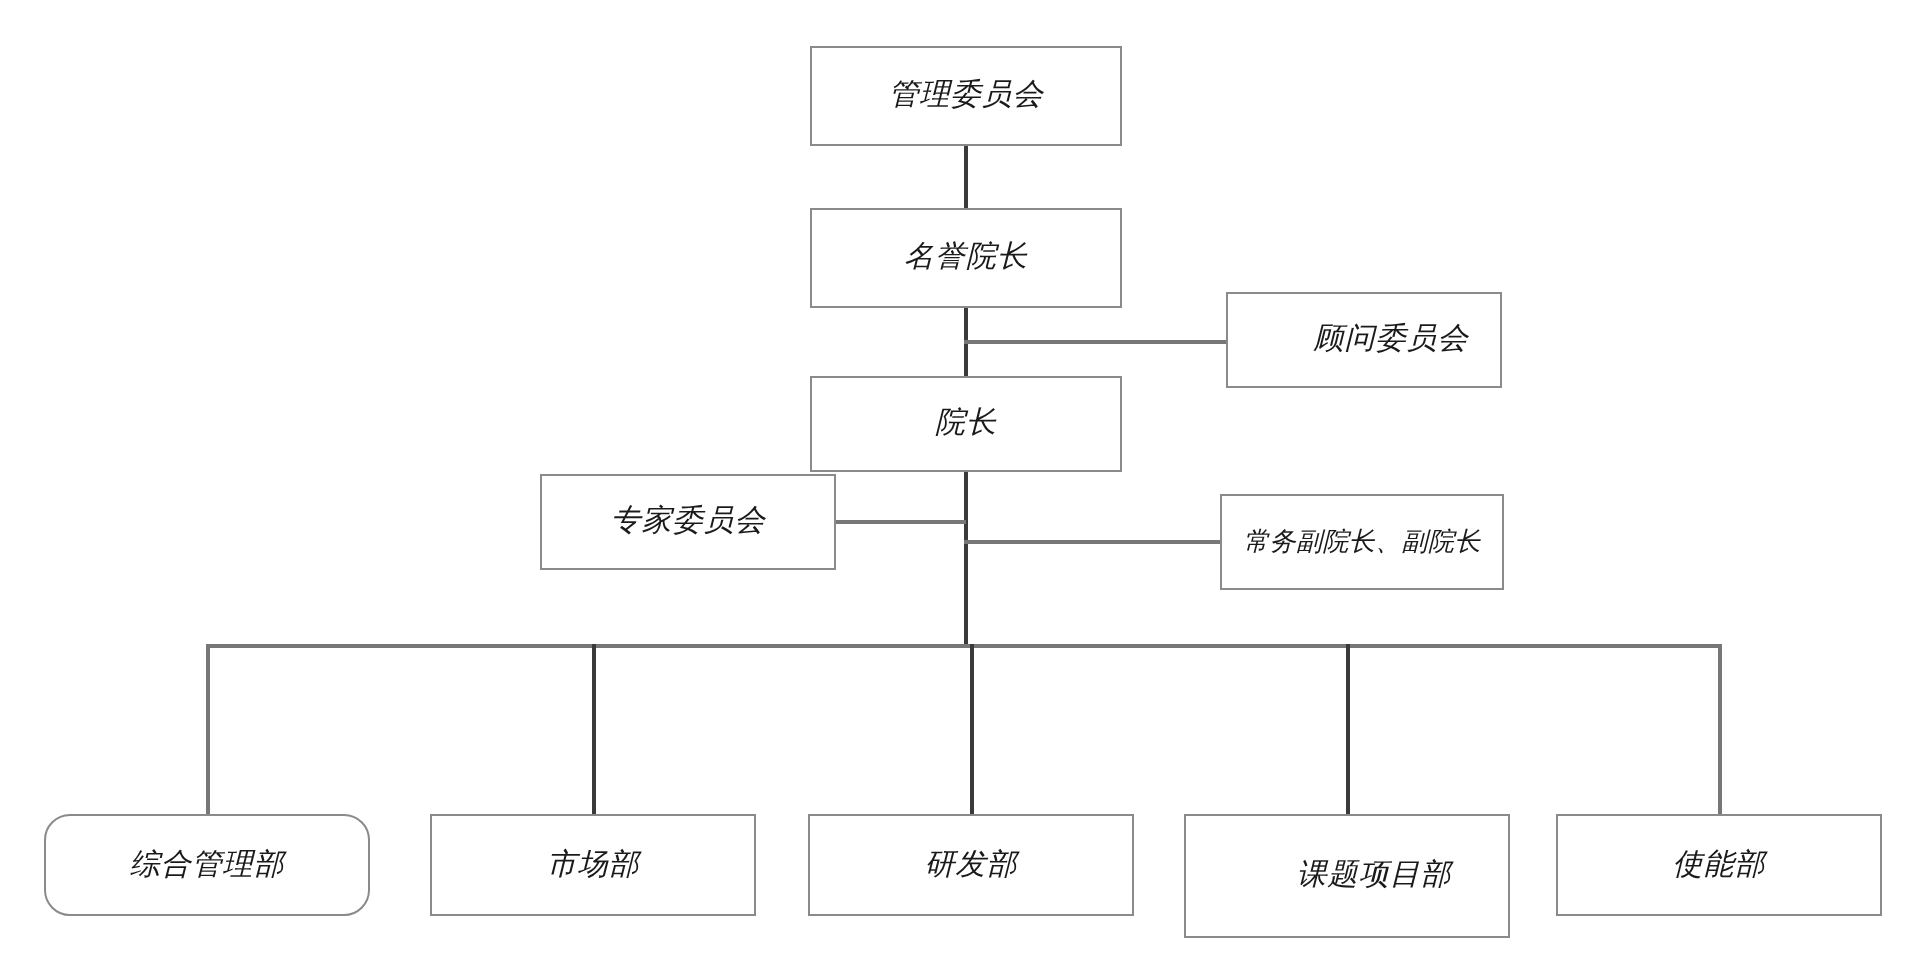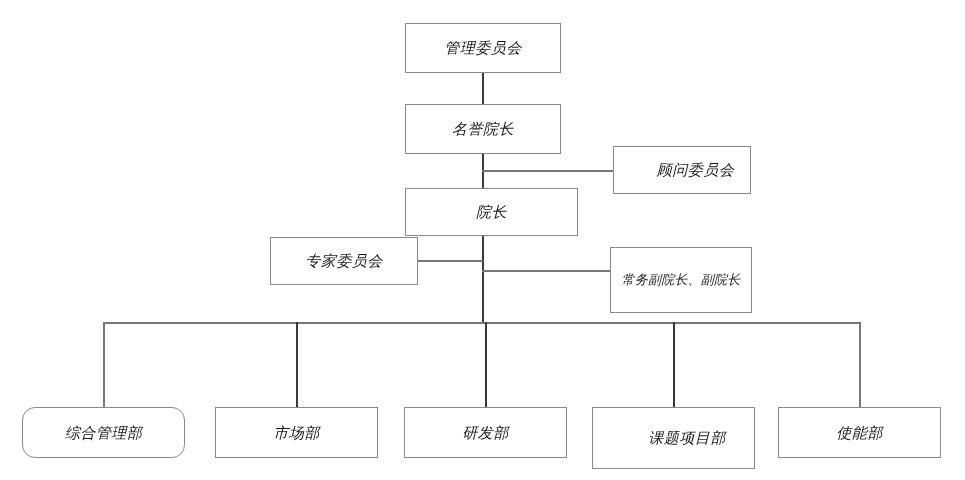--- a/index.html
+++ b/index.html
@@ -84,29 +84,29 @@
   </div>
 
   <div class="node" style="left:405px; top:104px; width:156px; height:50px;">
     <span>名誉院长</span>
   </div>
 
   <div class="node" style="left:613px; top:146px; width:138px; height:48px;padding-left:27px;">
     <span>顾问委员会</span>
   </div>
 
-  <div class="node" style="left:405px; top:188px; width:173px; height:48px;">
+  <div class="node" style="left:405px; top:188px; width:156px; height:48px;">
     <span>院长</span>
   </div>
 
   <div class="node" style="left:242px; top:237px; width:148px; height:48px;margin-left:28px;">
     <span>专家委员会</span>
   </div>
 
-  <div class="node small-text" style="left:610px; top:247px; width:142px; height:66px;">
+  <div class="node small-text" style="left:610px; top:247px; width:142px; height:48px;">
     <span>常务副院长、副院长</span>
   </div>
 
   <div class="node" style="left:22px; top:407px; width:163px; height:51px;border-radius:13px;">
     <span>综合管理部</span>
   </div>
 
   <div class="node" style="left:215px; top:407px; width:163px; height:51px;">
     <span>市场部</span>
   </div>

